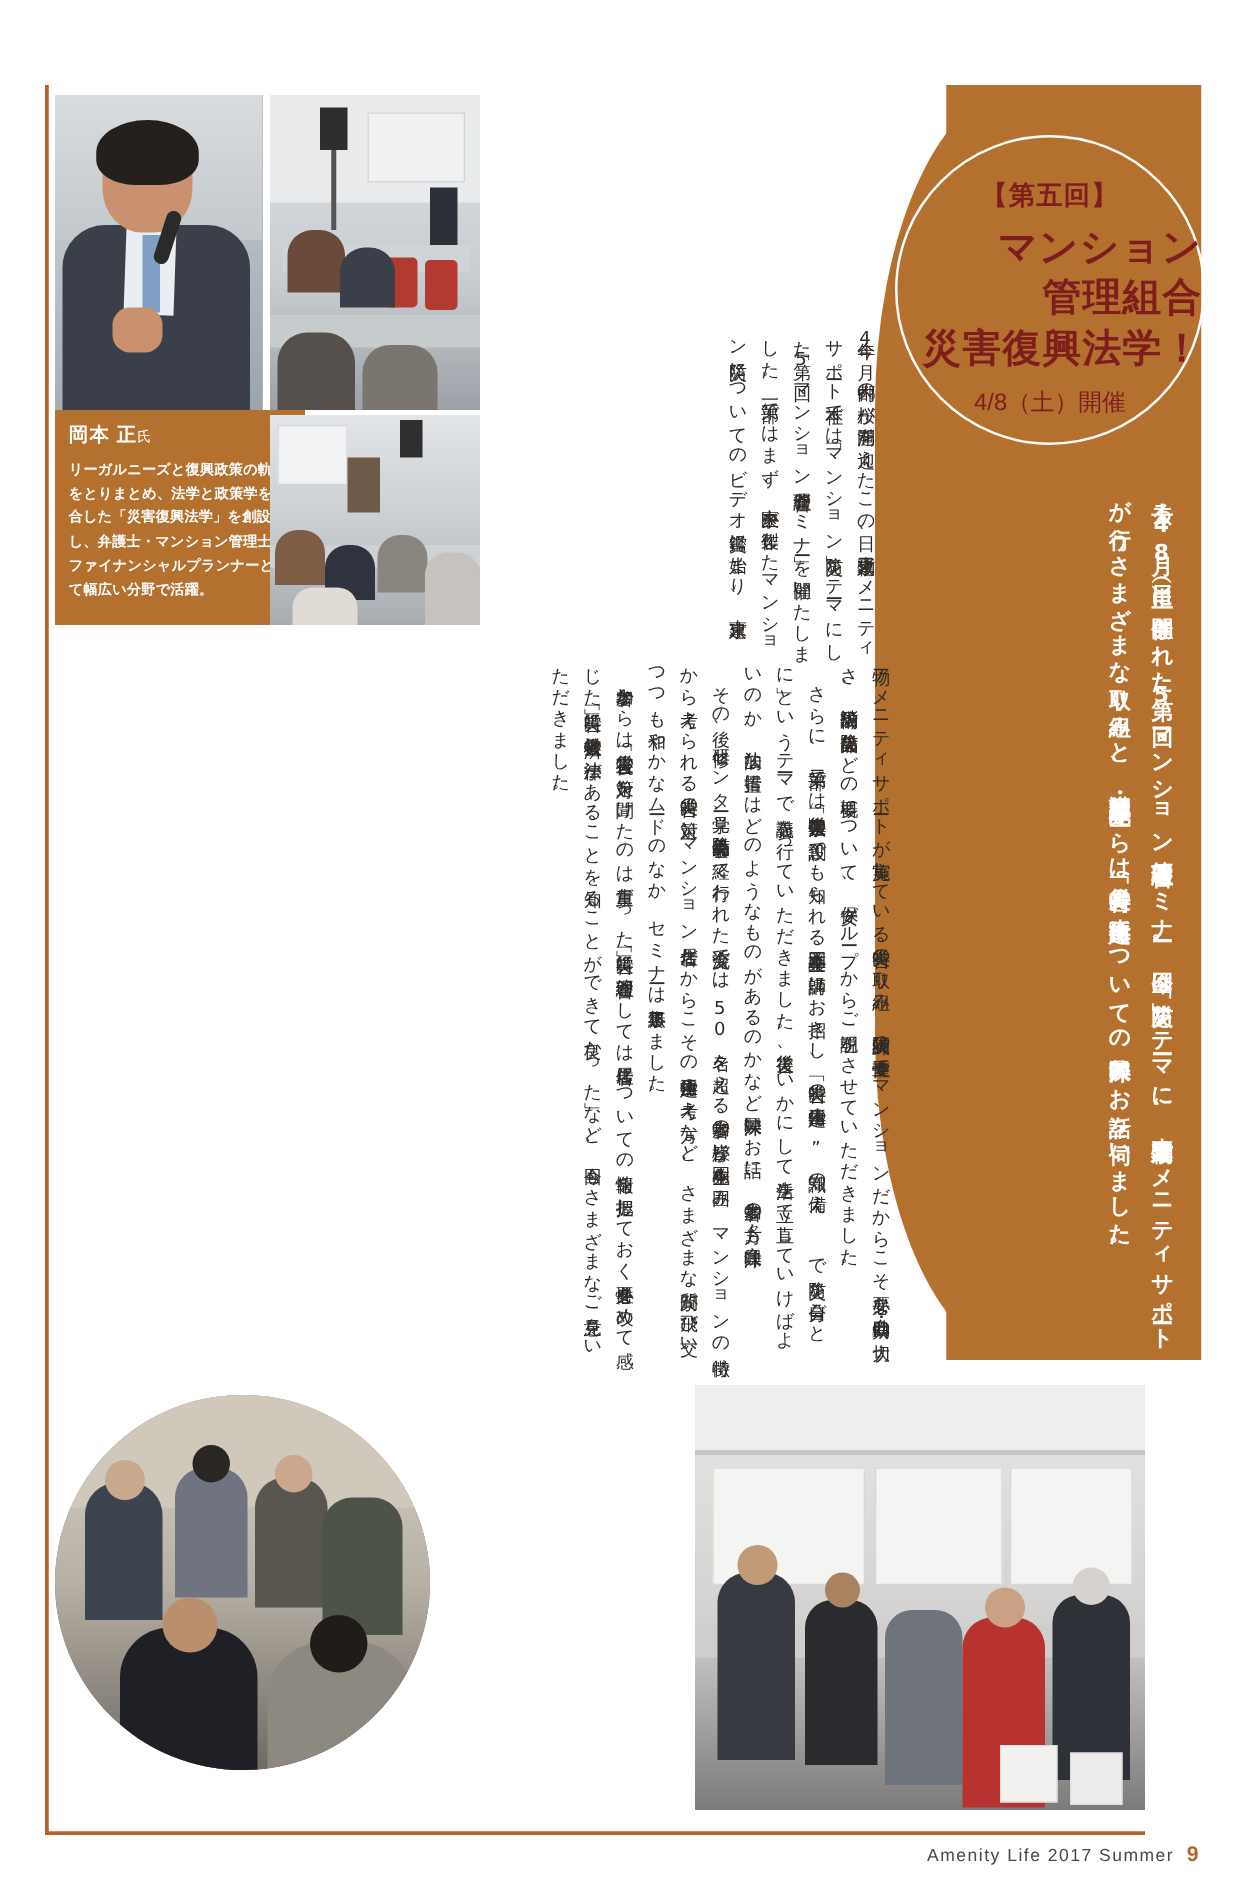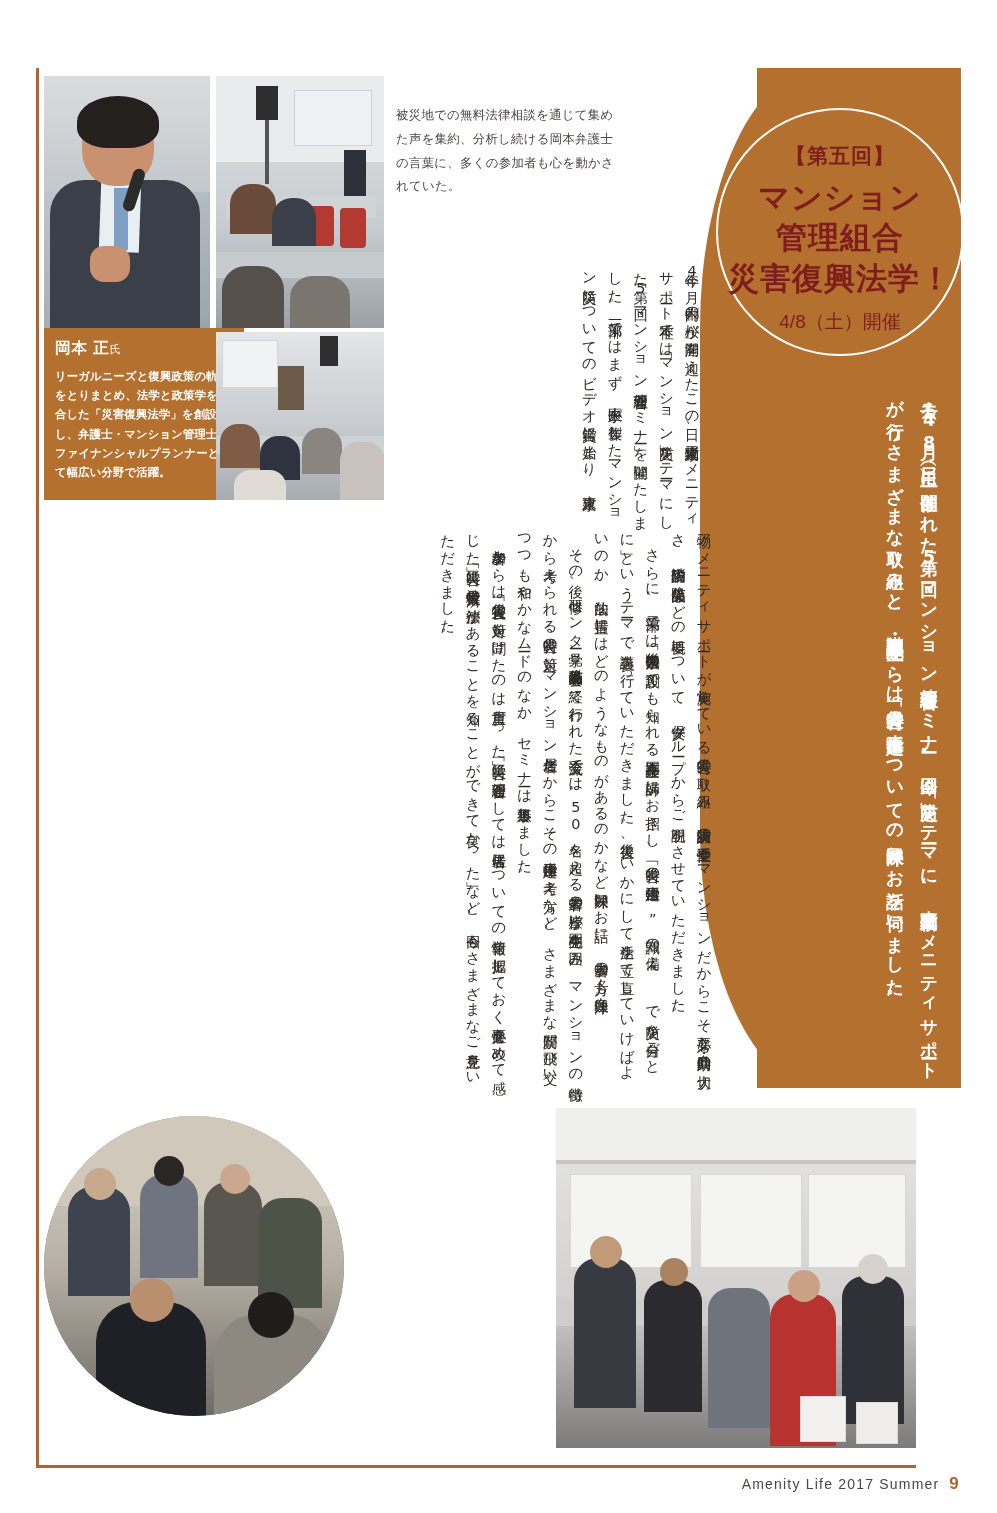--- a/index.html
+++ b/index.html
@@ -61,20 +61,21 @@
     font-size: 21px;
     letter-spacing: 1px;
     font-weight: bold;
   }
   #title-main {
     margin-top: 8px;
     font-size: 31px;
     font-weight: bold;
     line-height: 1.30;
     letter-spacing: 1px;
+    text-align: right;
   }
   #title-date {
     margin-top: 10px;
     font-size: 19px;
     letter-spacing: 0px;
   }
 
   
   #lede {
     position: absolute;
@@ -334,21 +335,20 @@
         <div class="pod"></div>
       <div class="tb"></div>
       <div class="a1"></div>
         <div class="a2"></div>
         <div class="a3"></div>
       <div class="a4"></div>
         <div class="a5"></div>
     </div>
   </div>
 
-  <div class="cap" id="cap-top">被災地での無料法律相談を通じて集めた声を集約、分析し続ける岡本弁護士の言葉に、多くの参加者も心を動かされていた。</div>
 
   <div class="vcol" id="body-upper">今年4月、都内の桜が満開を迎えたこの日、東京建物アメニティサポート本社では「マンション防災」をテーマにした「第5回マンション管理組合セミナー」を開催いたしました。第一部ではまず、中央区が製作したマンション防災についてのビデオ鑑賞に始まり、東京建</div>
   <div class="vcol" id="body-lower">物アメニティサポートが実施している災害時の取り組み、防災訓練の重要性やマンションだからこそ必要な自助・共助の大切さ、消防設備や防災備品などの概要について、保安グループからご説明をさせていただきました。<br>　さらに、第二部では「災害復興法学」の創設でも知られる岡本正弁護士を講師にお招きし、「災害時の生活再建の ”知識の備え” で防災を自分ごとに」というテーマで講義を行っていただきました。災害後、いかにして生活を立て直していけばよいのか、法的な措置にはどのようなものがあるのかなど興味深いお話に、参加者の方々も興味津々。<br>　その後、研修センター見学、防災備品見学会を経て行われた交流会では、50名を超える参加者の皆様が岡本先生を囲み、マンションの特徴から考えられる災害時の対策、マンション居住者だからこその生活再建の考え方など、さまざまな質問が飛び交いつつも和やかなムードのなか、セミナーは無事終了しました。<br>　参加者からは「災害直後の対策を聞けたのは貴重だった」「災害時に管理組合としては居住者についての情報を把握しておく必要性を改めて感じた」「災害時に被災者救済の法律があることを知ることができて良かった」など、今回もさまざまなご意見をいただきました。</div>
 
   <div class="photo" id="photo-circle">
     <div class="ph-inner">
       <div class="bg"></div>
         <div class="cl"></div>
       <div class="m1"></div>
         <div class="m1h"></div>

